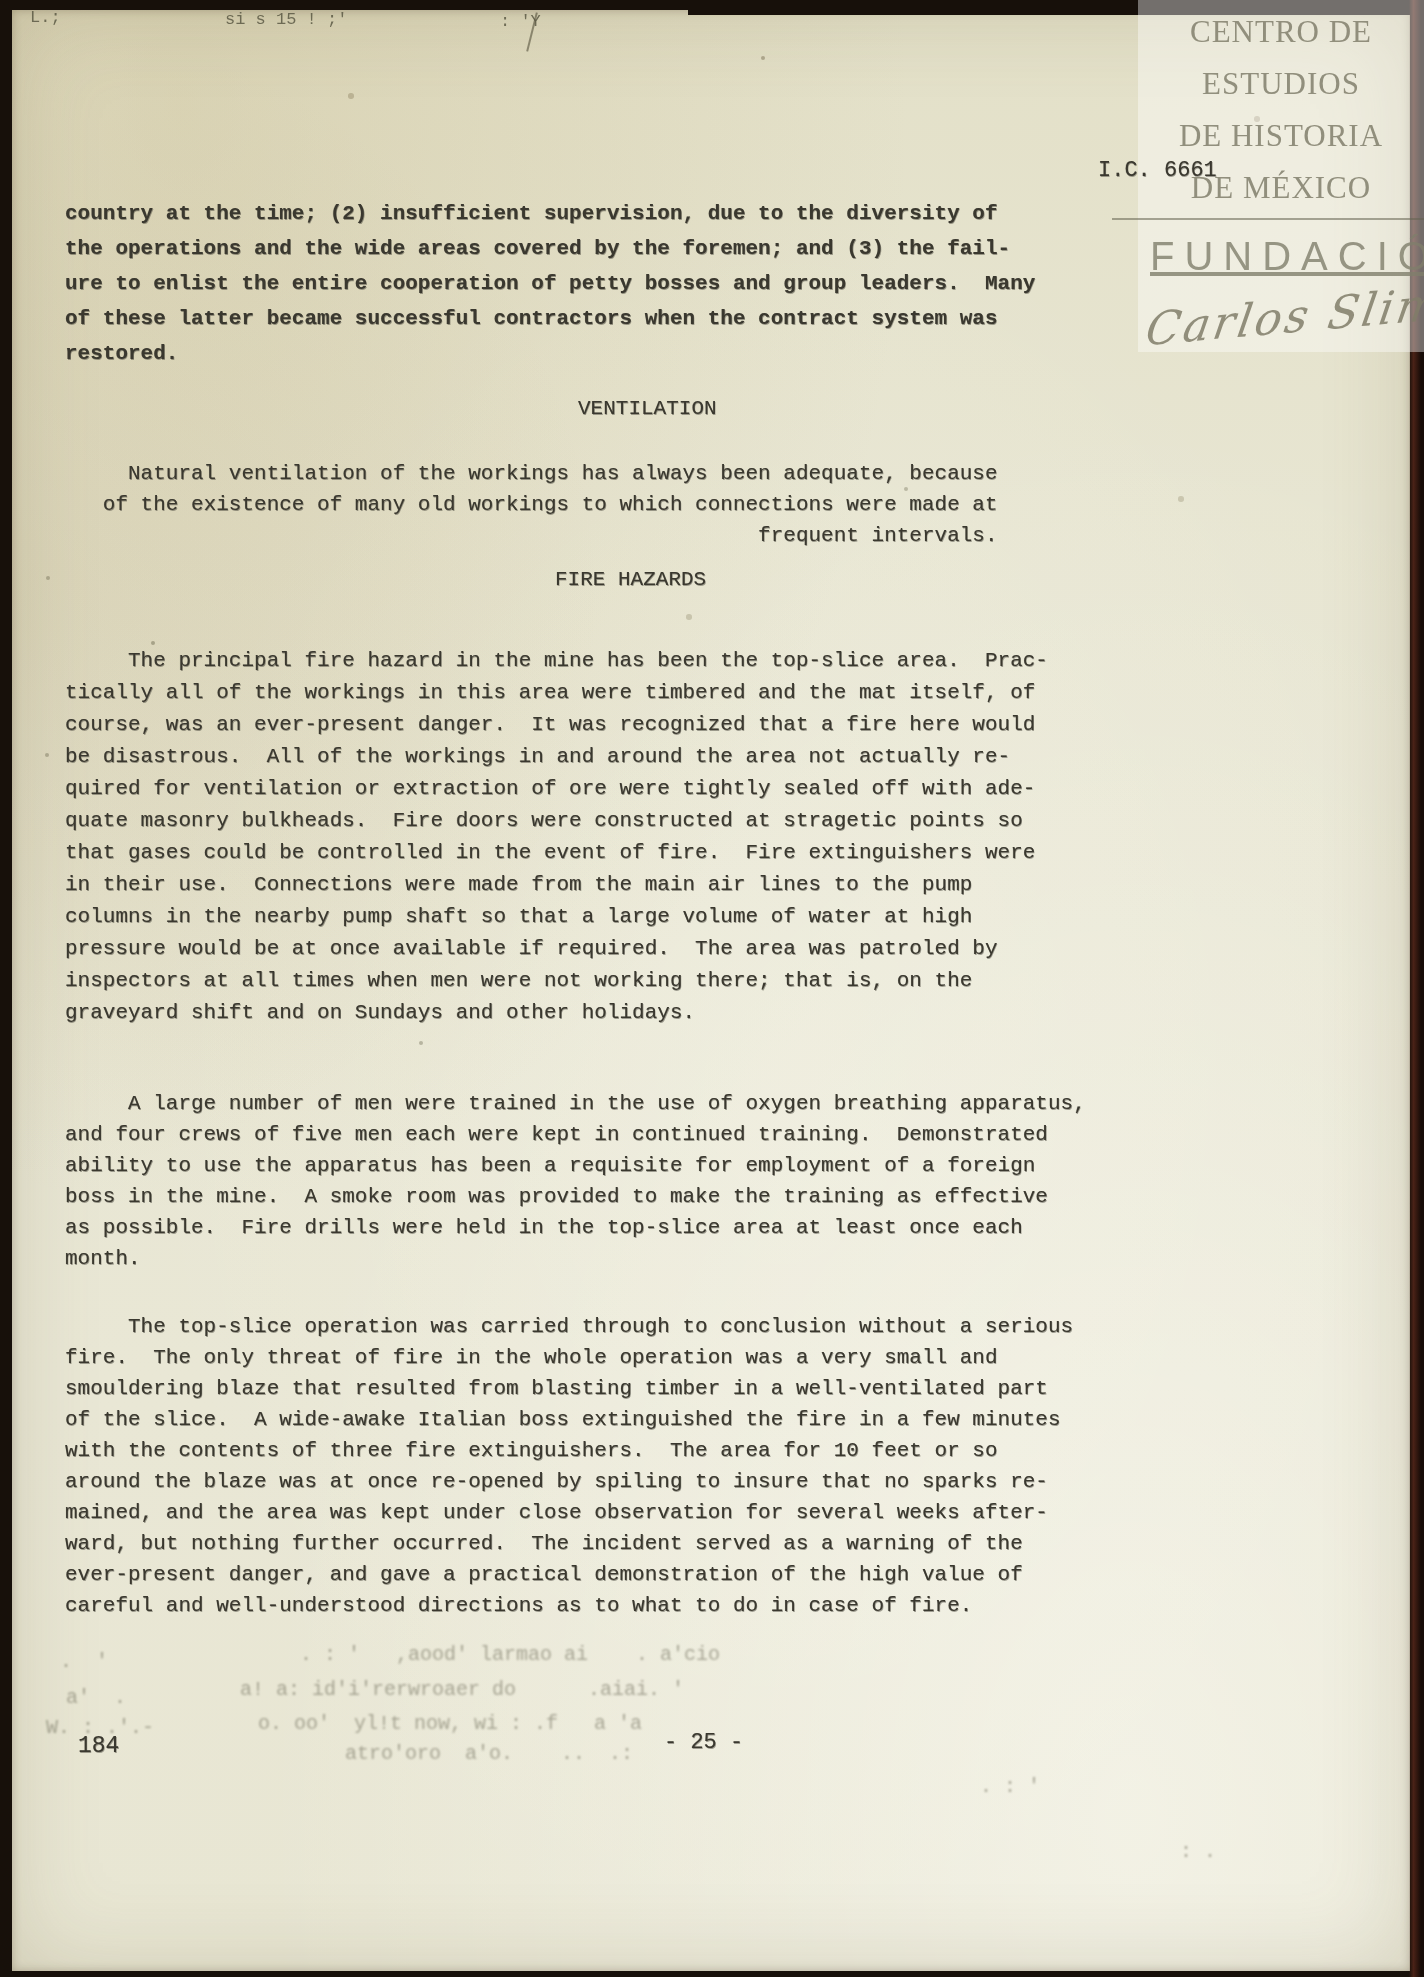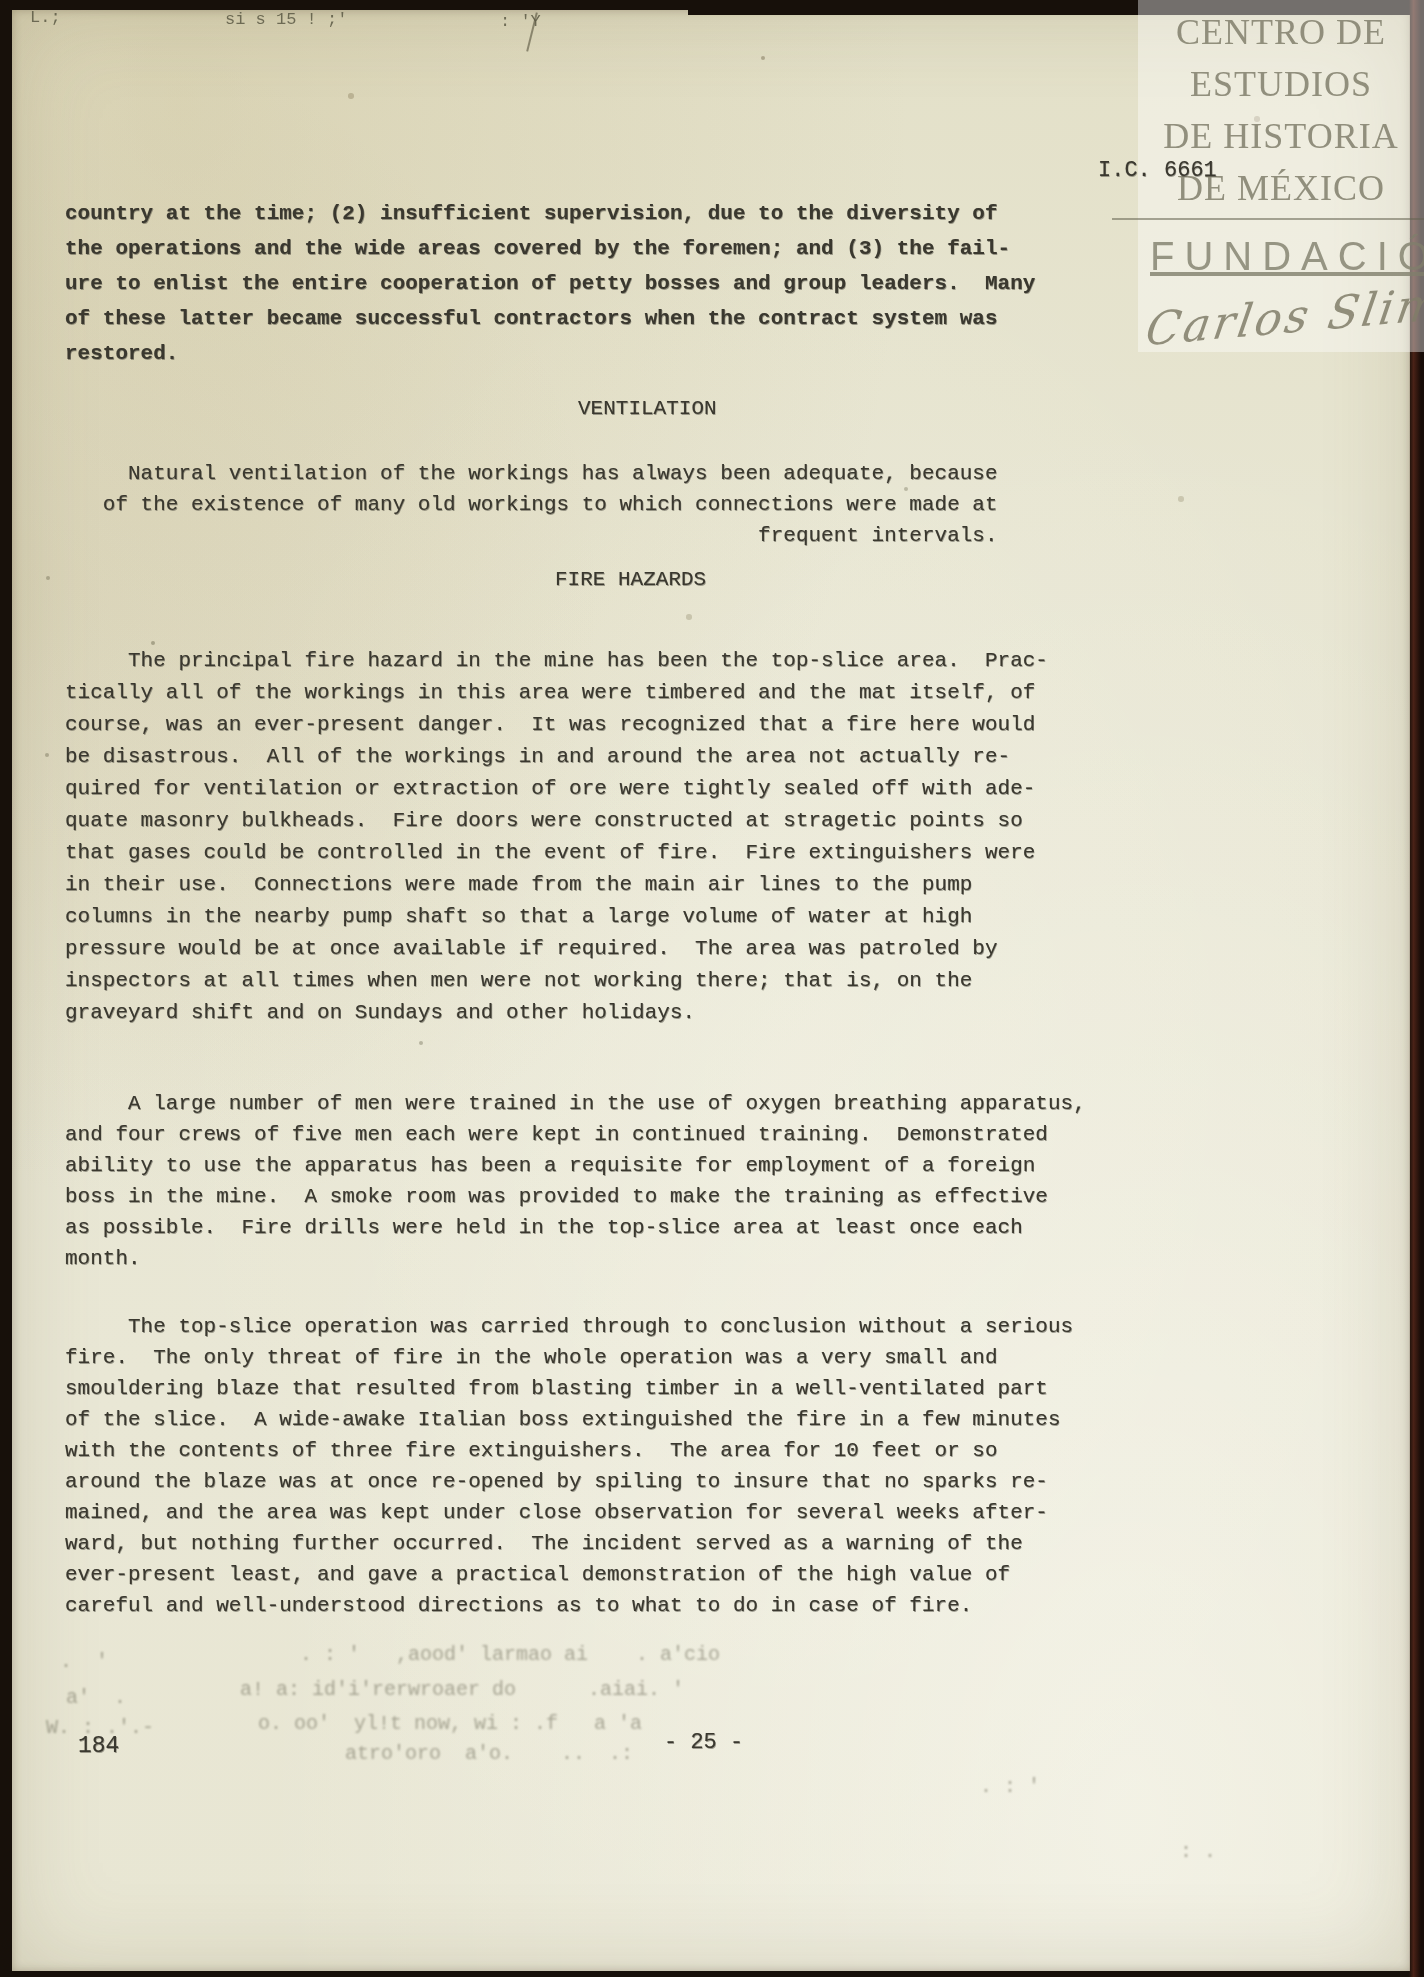--- a/index.html
+++ b/index.html
@@ -27,21 +27,21 @@
   .para{position:absolute;color:var(--ink);font-size:21px;}
   .tline{white-space:pre;text-shadow:0.6px 0.6px 0.4px rgba(58,56,47,0.45), -0.3px 0 0.6px rgba(58,56,47,0.25);}
   .typed{position:absolute;color:var(--ink);font-size:21px;white-space:pre;
     text-shadow:0.6px 0.6px 0.4px rgba(58,56,47,0.45), -0.3px 0 0.6px rgba(58,56,47,0.25);}
   #header-ref{left:1098px;top:131px;font-size:22px;margin-top:27px;}
   #footer-left{left:78px;top:1733px;font-size:23px;}
   #footer-center{left:664px;top:1730px;font-size:22px;}
   
   #wm-box{position:absolute;left:1138px;top:0;width:286px;height:352px;background:var(--wm-box);}
   #wm-titles{position:absolute;left:1138px;top:6px;width:286px;text-align:center;
-    font-family:"Liberation Serif",serif;font-size:36px;line-height:52px;color:rgba(137,135,116,0.92);
+    font-family:"Liberation Serif",serif;font-size:31px;line-height:52px;color:rgba(137,135,116,0.92);
     letter-spacing:1px;}
   #wm-line{position:absolute;left:1112px;top:218px;width:312px;height:2px;background:rgba(100,98,80,0.55);}
   #wm-foundation{position:absolute;left:1150px;top:234px;font-family:"Liberation Sans",sans-serif;
     font-size:40px;letter-spacing:10px;color:rgba(128,126,107,0.80);white-space:nowrap;text-decoration:underline;}
   #wm-signature{position:absolute;left:1146px;top:290px;font-family:"DejaVu Serif",serif;font-style:italic;
     font-size:45px;color:rgba(128,125,105,0.85);transform:rotate(-5deg) skewX(-14deg);letter-spacing:3px;white-space:nowrap;}
   
   .mark{position:absolute;color:var(--mark);font-size:20px;white-space:pre;opacity:0.55;filter:blur(1px);}
   .mark.sharp{filter:blur(0.3px);opacity:0.8;font-size:17px;color:#55533f;}
   .speck-layer{position:absolute;left:0;top:0;width:2px;height:2px;background:transparent;border-radius:50%;
@@ -121,21 +121,21 @@
       </div>
       <div class="para" style="top: 1311px; left: 65px; line-height: 31px;">
         <div class="tline">     The top-slice operation was carried through to conclusion without a serious</div>
         <div class="tline">fire.  The only threat of fire in the whole operation was a very small and</div>
         <div class="tline">smouldering blaze that resulted from blasting timber in a well-ventilated part</div>
         <div class="tline">of the slice.  A wide-awake Italian boss extinguished the fire in a few minutes</div>
         <div class="tline">with the contents of three fire extinguishers.  The area for 10 feet or so</div>
         <div class="tline">around the blaze was at once re-opened by spiling to insure that no sparks re-</div>
         <div class="tline">mained, and the area was kept under close observation for several weeks after-</div>
         <div class="tline">ward, but nothing further occurred.  The incident served as a warning of the</div>
-        <div class="tline">ever-present least, and gave a practical demonstration of the high value of</div>
+        <div class="tline">ever-present danger, and gave a practical demonstration of the high value of</div>
         <div class="tline">careful and well-understood directions as to what to do in case of fire.</div>
       </div>
     </div>
 
   <div id="mark-layer">
       <div class="mark sharp" style="top: 8px; left: 30px;">L.;</div>
       <div class="mark sharp" style="top: 10px; left: 225px;">si s 15 ! ;'</div>
       <div class="mark sharp" style="top: 12px; left: 500px;">: 'Y</div>
       <div class="mark" style="top: 1643px; left: 300px;">. : '   ,aood' larmao ai    . a'cio</div>
       <div class="mark" style="top: 1678px; left: 240px;">a! a: id'i'rerwroaer do      .aiai. '</div>

